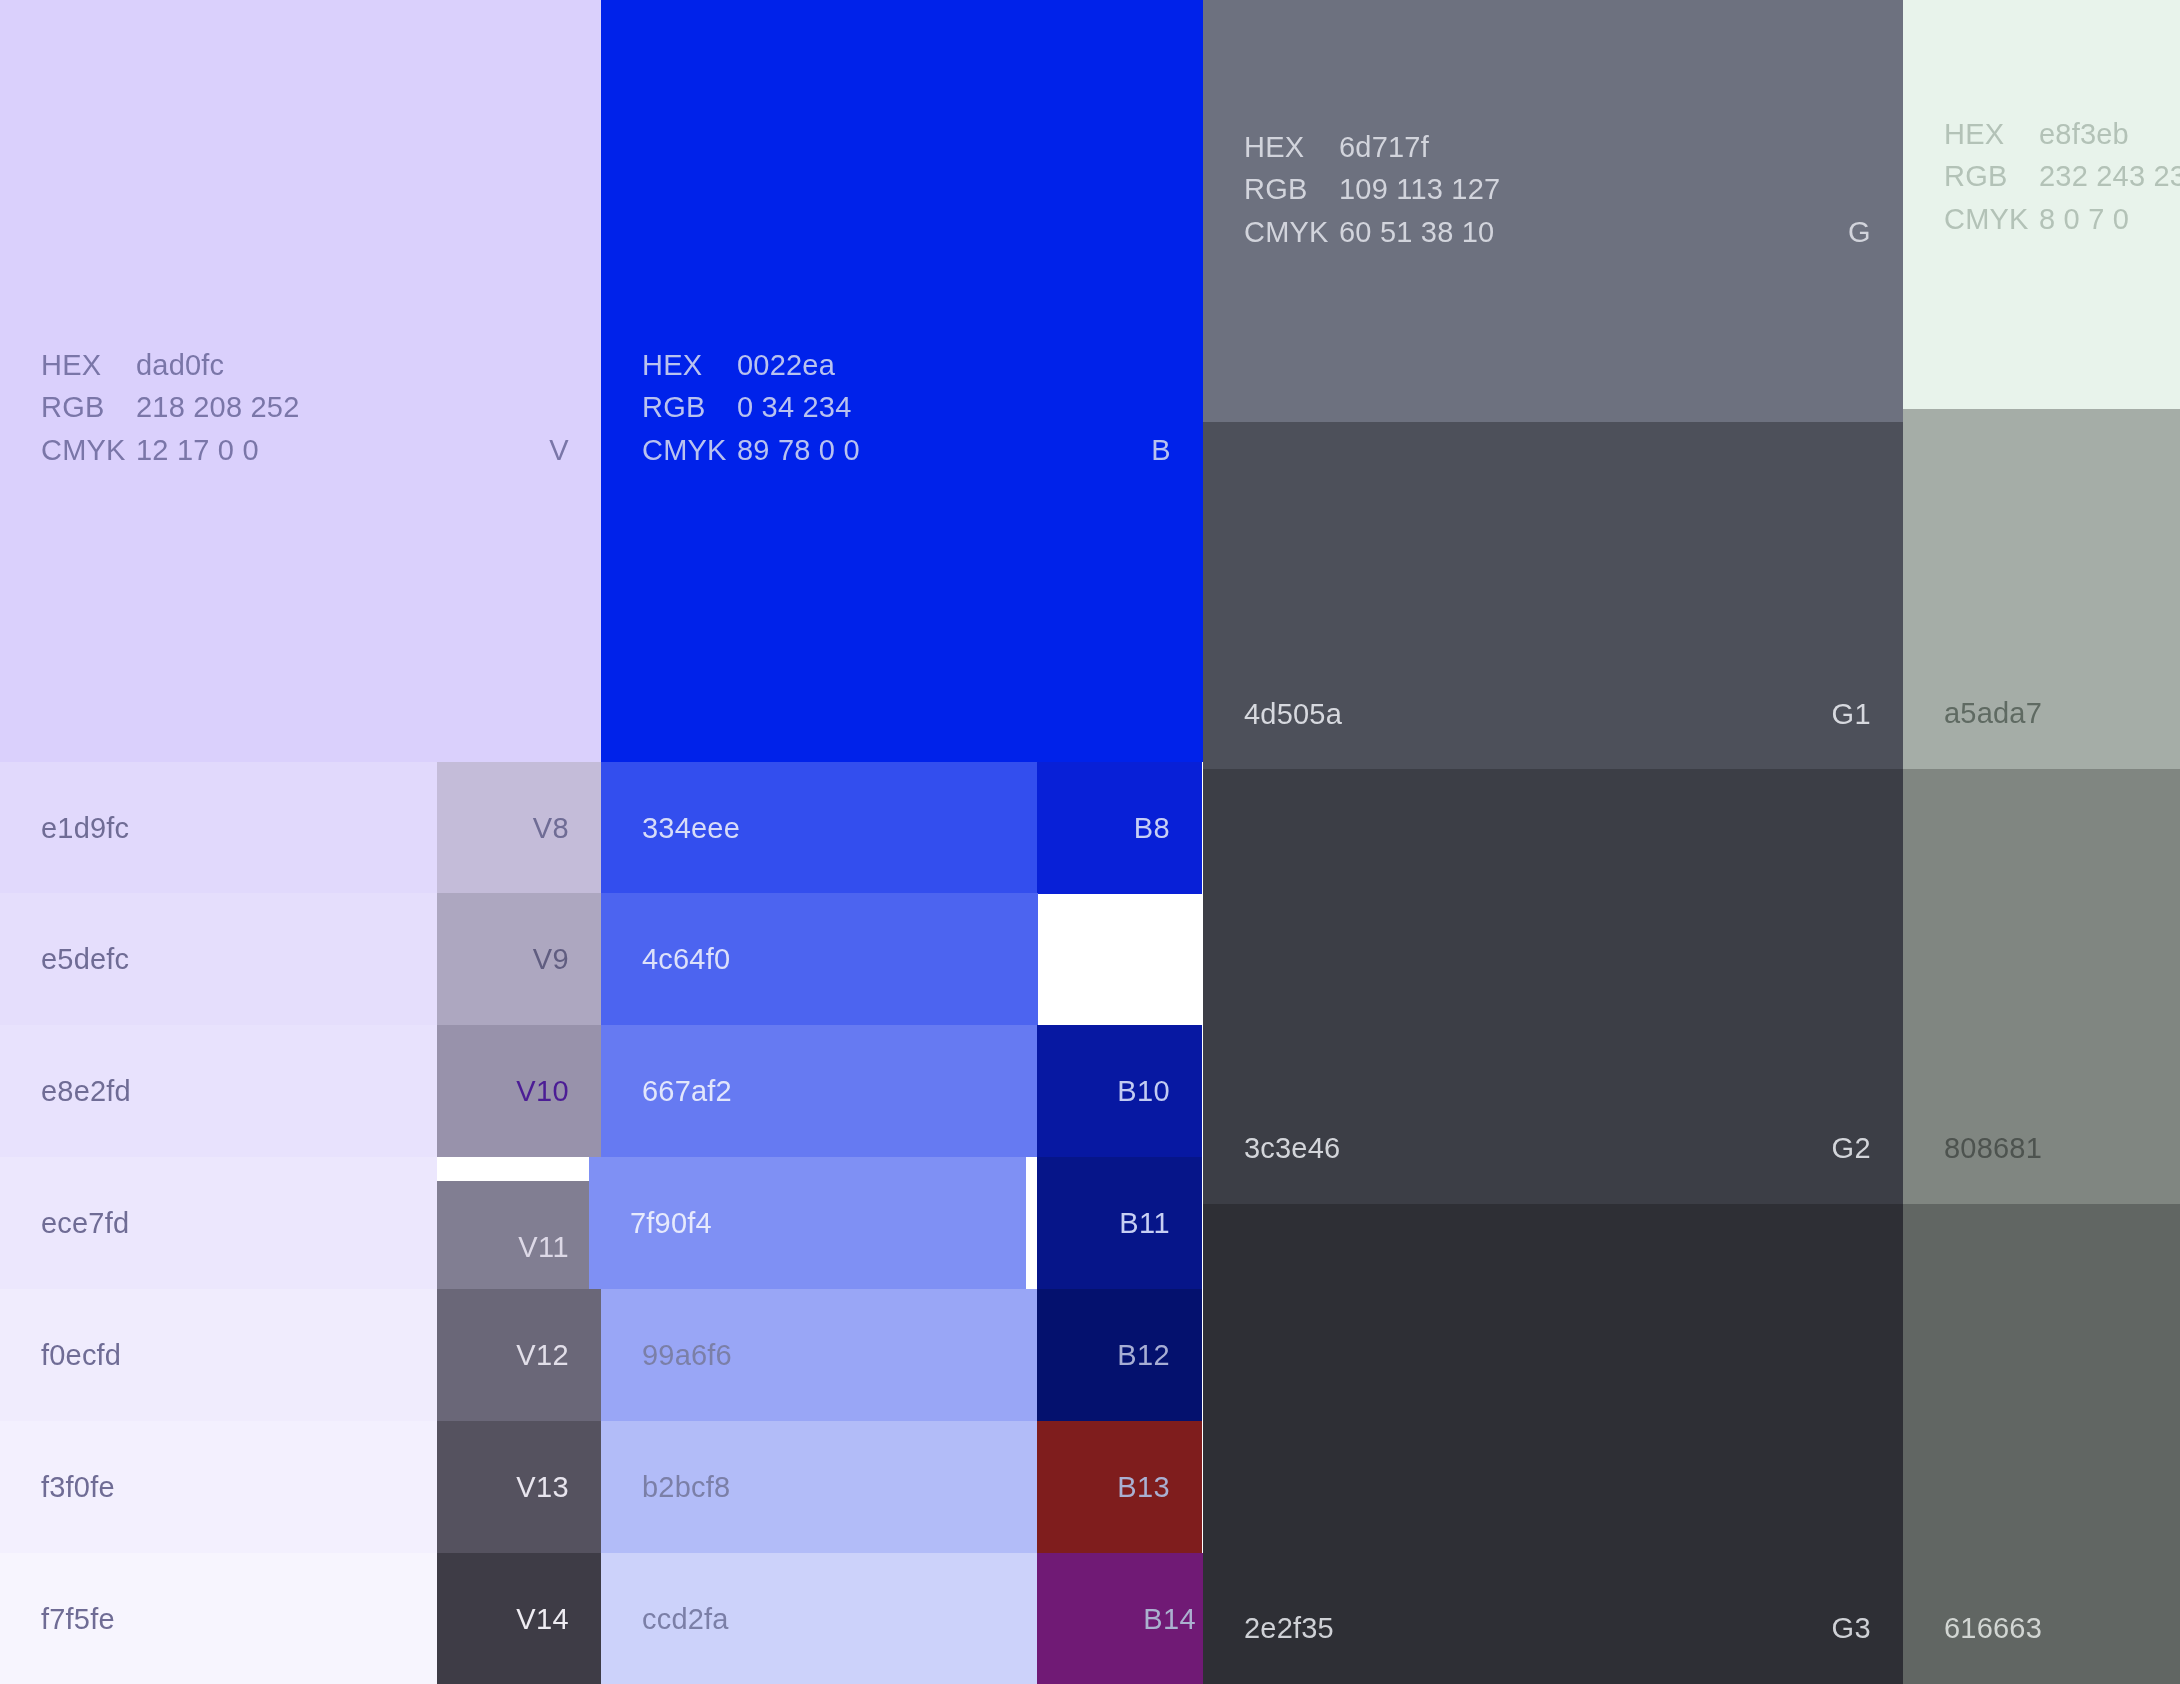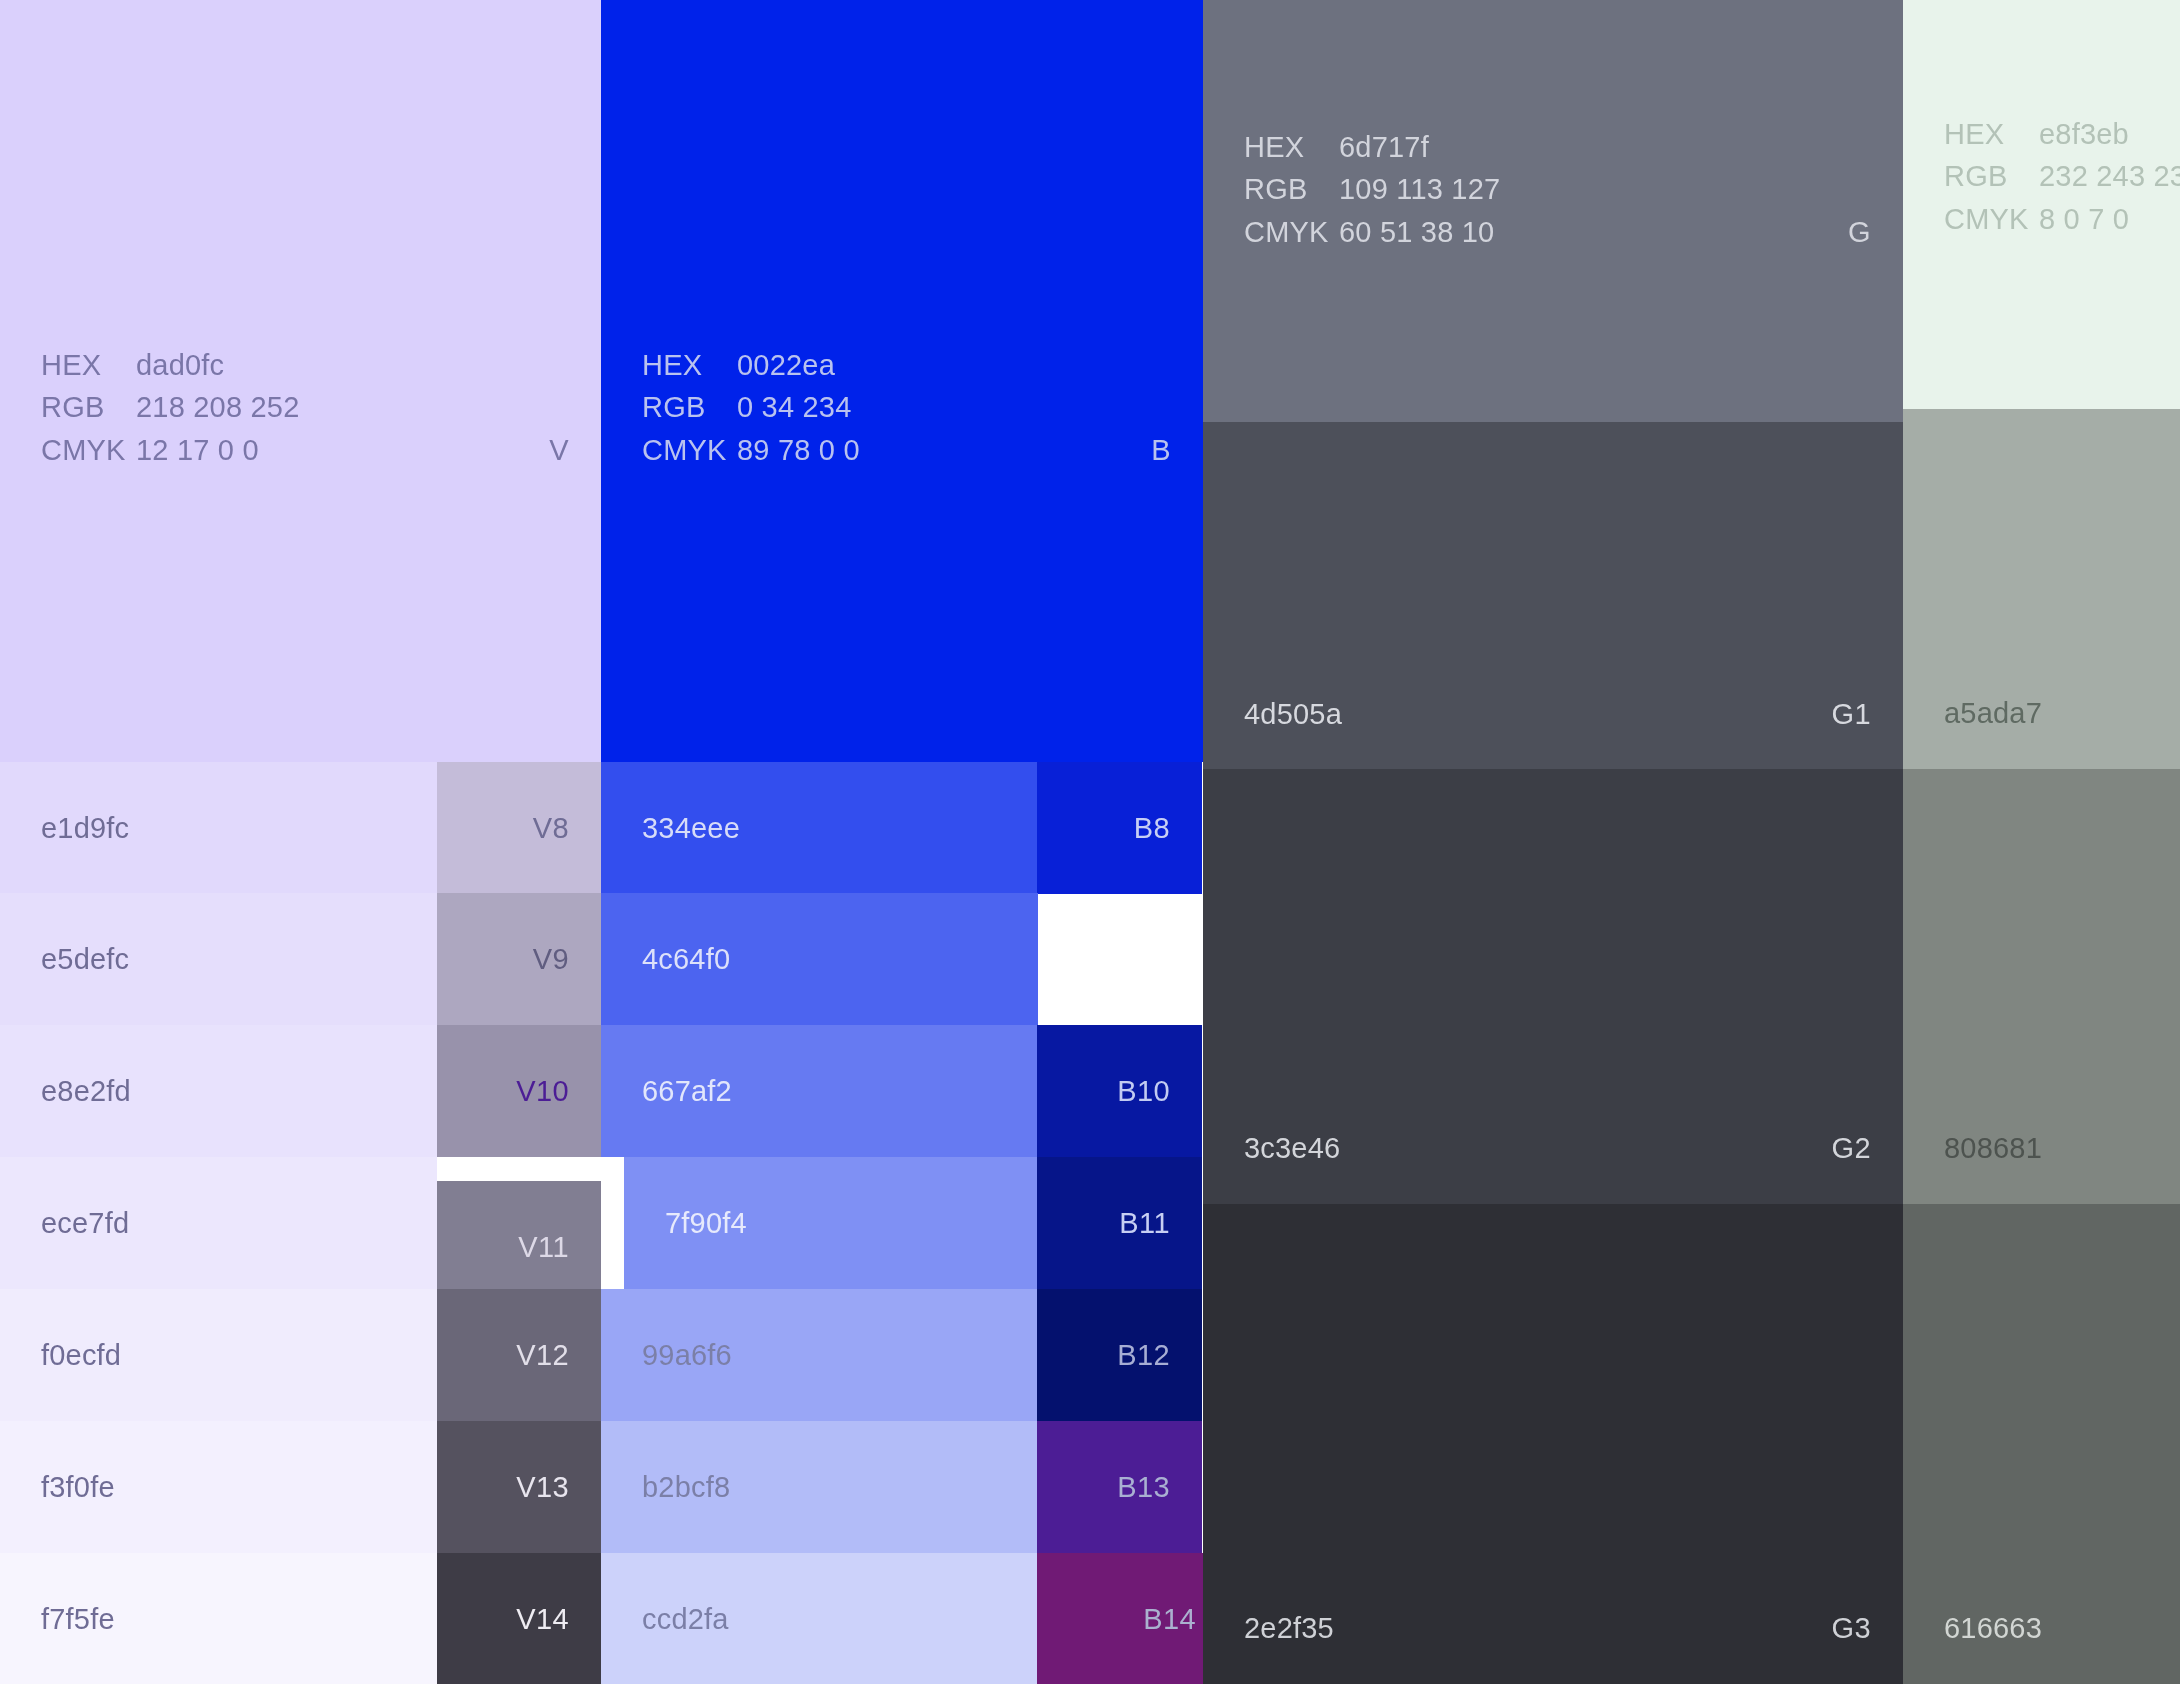--- a/index.html
+++ b/index.html
@@ -139,36 +139,36 @@
     </div>
     <div class="swatch" style="left: 601px; top: 893px; width: 437px; height: 132px; background: rgb(76, 100, 240);">
       <div class="rowhex" style="color: rgb(221, 225, 250); top: 50%; transform: translateY(-50%);">4c64f0</div>
     </div>
     <div class="swatch" style="left: 601px; top: 1025px; width: 437px; height: 132px; background: rgb(102, 122, 242);">
       <div class="rowhex" style="color: rgb(226, 230, 251); top: 50%; transform: translateY(-50%);">667af2</div>
     </div>
     <div class="swatch" style="left: 1037px; top: 1025px; width: 165px; height: 132px; background: rgb(7, 24, 162);">
       <div class="rowcode" style="color: rgb(194, 203, 242); right: 32px; top: 50%; transform: translateY(-50%);">B10</div>
     </div>
-    <div class="swatch" style="left: 624px; top: 1157px; width: 437px; height: 132px; background: rgb(127, 144, 244); padding-left: 19px;">
+    <div class="swatch" style="left: 589px; top: 1157px; width: 437px; height: 132px; background: rgb(127, 144, 244); padding-left: 19px;">
       <div class="rowhex" style="color: rgb(231, 234, 252); top: 50%; transform: translateY(-50%);">7f90f4</div>
     </div>
     <div class="swatch" style="left: 1037px; top: 1157px; width: 165px; height: 132px; background: rgb(6, 21, 137);">
       <div class="rowcode" style="color: rgb(199, 207, 243); right: 32px; top: 50%; transform: translateY(-50%);">B11</div>
     </div>
     <div class="swatch" style="left: 601px; top: 1289px; width: 437px; height: 132px; background: rgb(153, 166, 246);">
       <div class="rowhex" style="color: rgb(123, 127, 167); top: 50%; transform: translateY(-50%);">99a6f6</div>
     </div>
     <div class="swatch" style="left: 1037px; top: 1289px; width: 165px; height: 132px; background: rgb(4, 17, 110);">
       <div class="rowcode" style="color: rgb(167, 174, 212); right: 32px; top: 50%; transform: translateY(-50%);">B12</div>
     </div>
     <div class="swatch" style="left: 601px; top: 1421px; width: 437px; height: 132px; background: rgb(178, 188, 248);">
       <div class="rowhex" style="color: rgb(123, 127, 167); top: 50%; transform: translateY(-50%);">b2bcf8</div>
     </div>
-    <div class="swatch" style="left: 1037px; top: 1421px; width: 165px; height: 132px; background: #4c1d95;">
+    <div class="swatch" style="left: 1037px; top: 1421px; width: 165px; height: 132px; background: #7f1d1d;">
       <div class="rowcode" style="color: rgb(169, 176, 210); right: 32px; top: 50%; transform: translateY(-50%);">B13</div>
     </div>
     <div class="swatch" style="left: 601px; top: 1553px; width: 437px; height: 132px; background: rgb(204, 210, 250);">
       <div class="rowhex" style="color: rgb(123, 127, 167); top: 50%; transform: translateY(-50%);">ccd2fa</div>
     </div>
     <div class="swatch" style="left: 1037px; top: 1553px; width: 191px; height: 132px; background: #701a75;">
       <div class="rowcode" style="color: rgb(170, 177, 207); right: 32px; top: 50%; transform: translateY(-50%);">B14</div>
     </div>
     <div class="swatch" style="left: 1203px; top: 0px; width: 700px; height: 422px; background: rgb(109, 113, 127);">
       <div class="info" style="color: rgb(210, 212, 220); bottom: 175px;">

